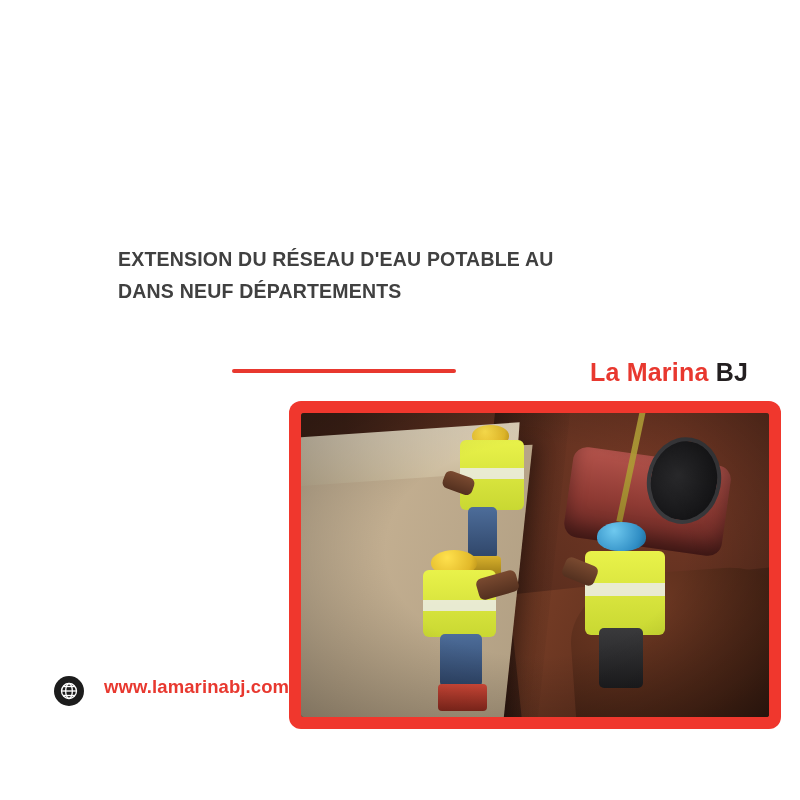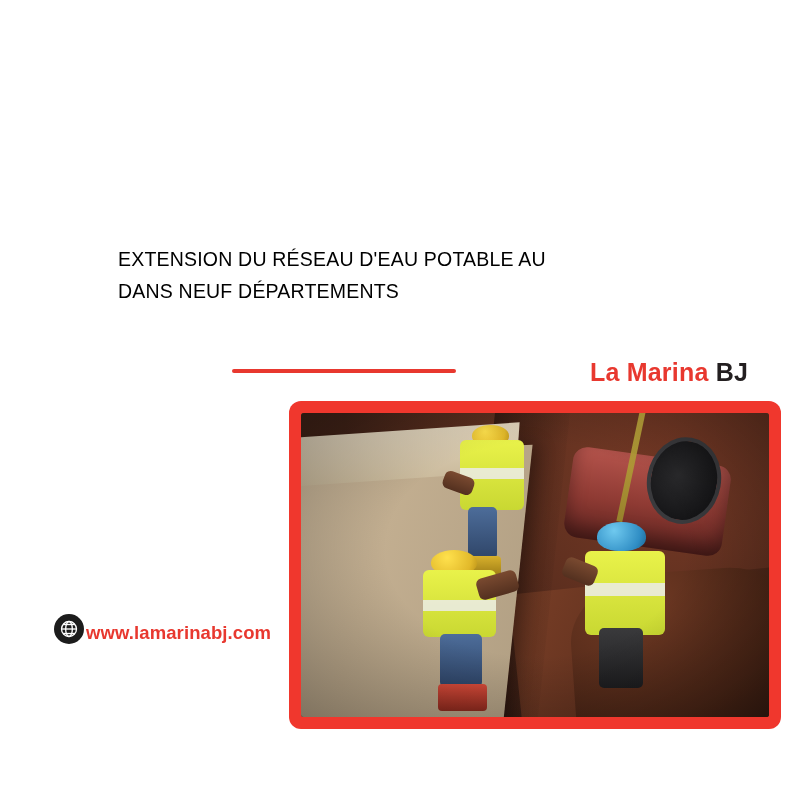--- a/index.html
+++ b/index.html
@@ -18,24 +18,24 @@
     overflow: hidden;
   }
 
   
   .headline {
     position: absolute;
     left: 118px;
     top: 243px;
     width: 560px;
     font-size: 19.5px;
-    font-weight: normal;
+    font-weight: bold;
     letter-spacing: 0.2px;
     line-height: 32px;
-    color: #000000;
+    color: #404040;
     text-transform: uppercase;
   }
   .headline-line {
     display: block;
     white-space: nowrap;
   }
 
   
   .rule {
     position: absolute;
@@ -196,24 +196,24 @@
 
   .ph-vignette {
     left: 0; top: 0; right: 0; bottom: 0;
     background: radial-gradient(ellipse at 50% 45%, rgba(0,0,0,0) 45%, rgba(0,0,0,0.35) 100%);
   }
 
   
   .site {
     position: absolute;
     left: 54px;
-    top: 614px;
+    top: 676px;
     display: flex;
-    align-items: flex-end;
-    gap: 2px;
+    align-items: flex-start;
+    gap: 20px;
   }
   .globe {
     width: 30px;
     height: 30px;
     border-radius: 50%;
     background: #1c1c1c;
     display: flex;
     align-items: center;
     justify-content: center;
     flex: none;

